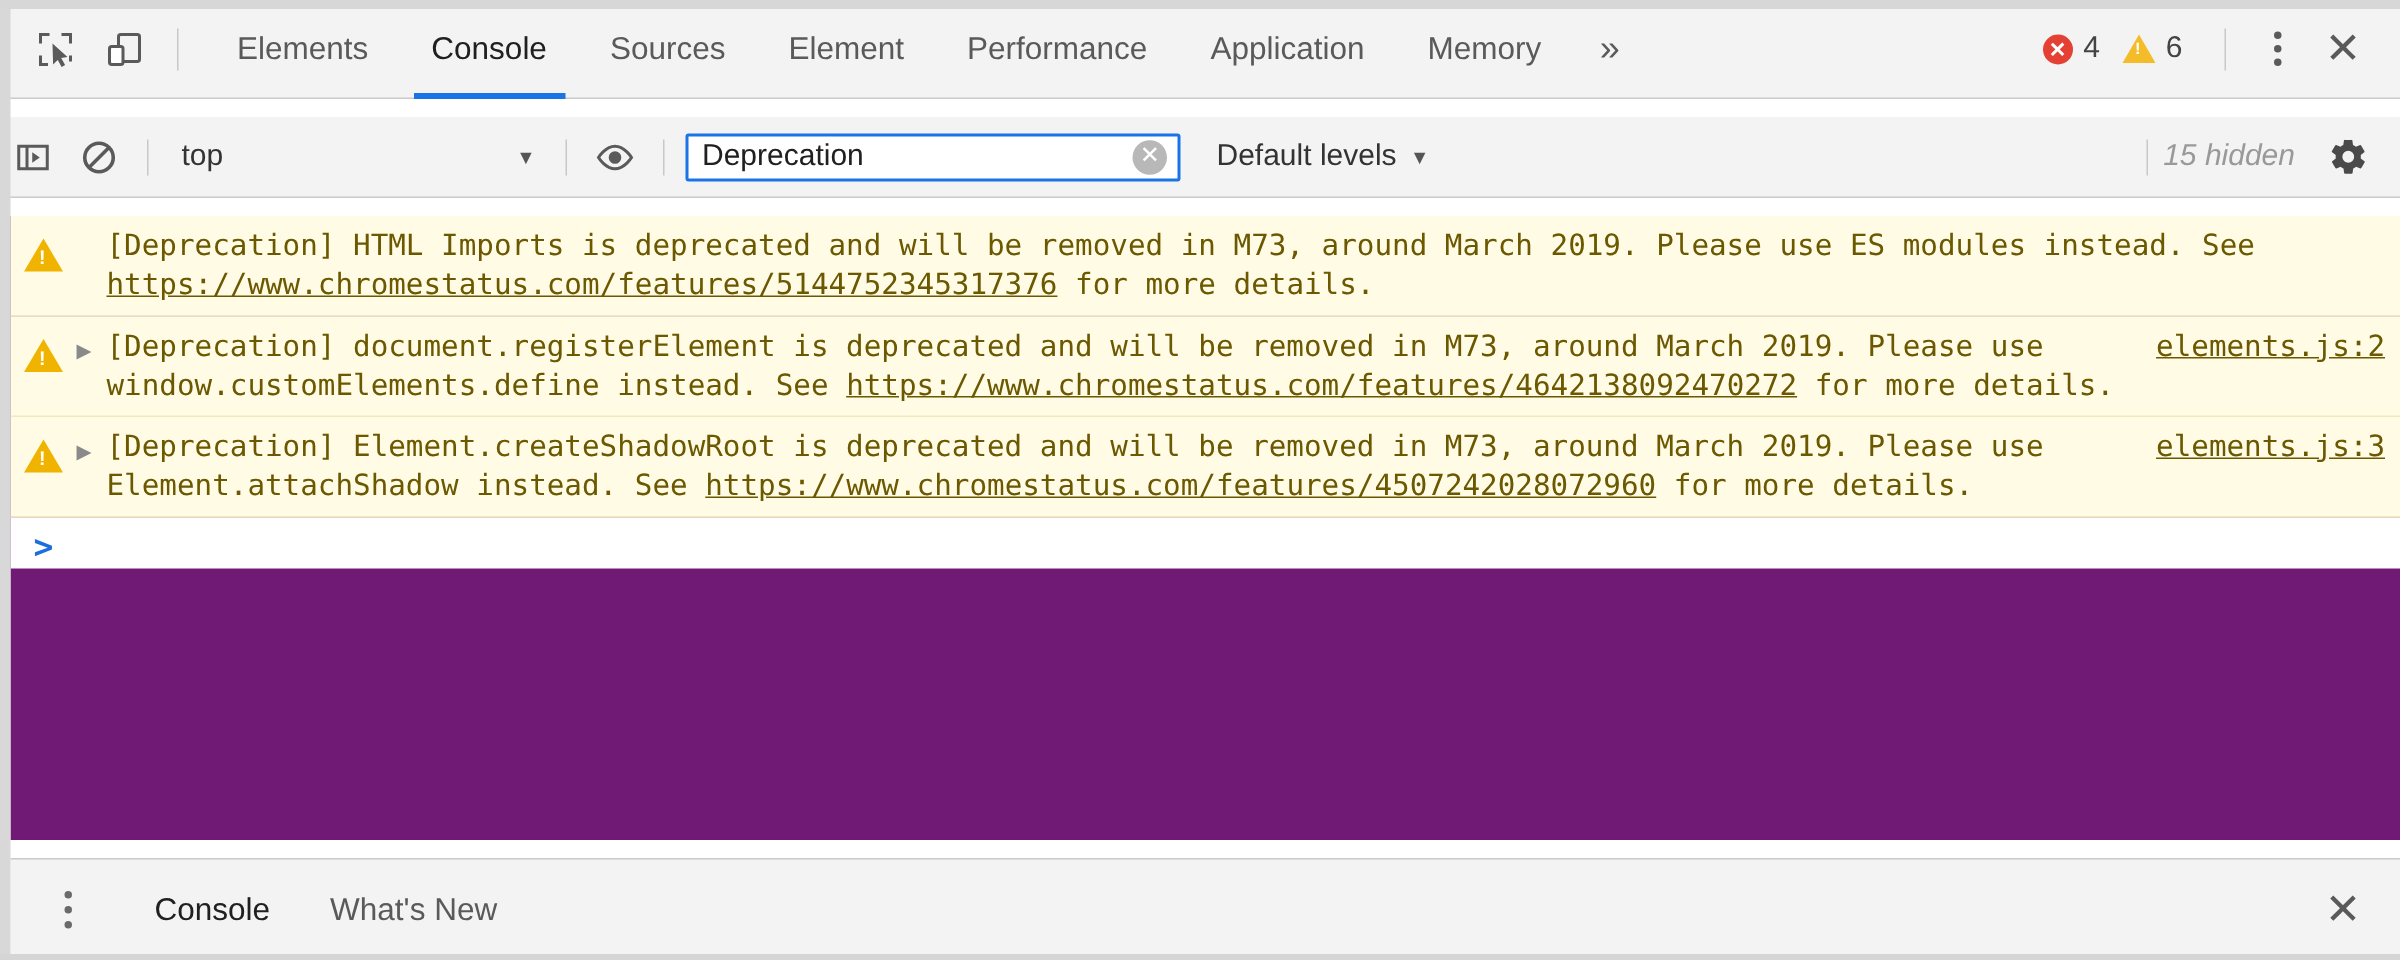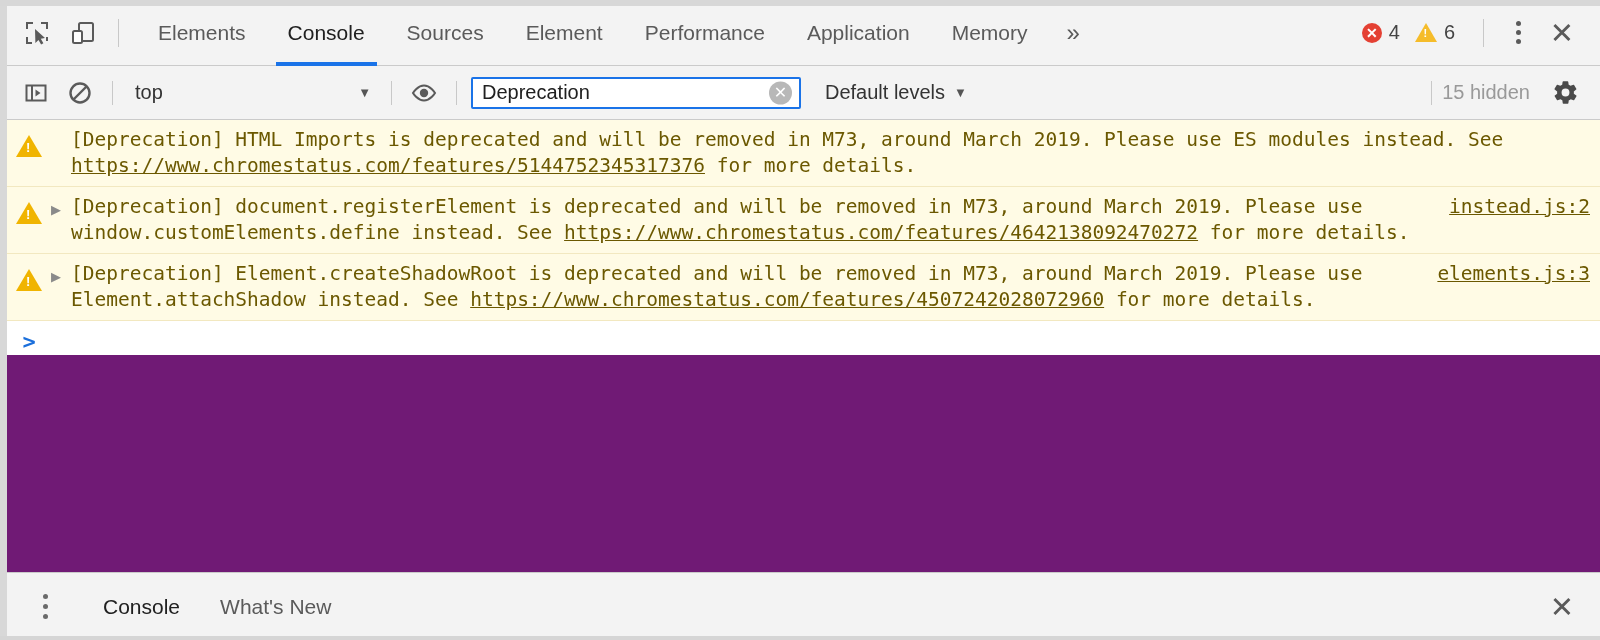--- a/index.html
+++ b/index.html
@@ -16,20 +16,21 @@
   }
 
   .devtools {
     position: relative;
     width: 1600px;
     height: 640px;
     box-sizing: border-box;
     background: #ffffff;
     display: flex;
     flex-direction: column;
+    gap: 12px;
   }
 
   
   .window-edge-top {
     position: absolute;
     top: 0; left: 0;
     width: 1600px;
     height: 6px;
     background: #d7d7d7;
     z-index: 5;
@@ -174,21 +175,20 @@
 
   
   .filter-bar {
     position: relative;
     height: 54px;
     min-height: 54px;
     background: #f3f3f3;
     border-bottom: 1px solid #cacaca;
     display: flex;
     align-items: center;
-    padding-left: 14px;
     box-sizing: border-box;
     z-index: 3;
   }
   .fb-icon-btn {
     width: 44px; height: 40px;
     display: flex; align-items: center; justify-content: center;
     cursor: pointer;
   }
   .vsep-sm {
     width: 1px; height: 24px; background: #c8c8c8;
@@ -263,20 +263,21 @@
     margin-left: auto;
     display: flex;
     align-items: center;
     padding-right: 14px;
   }
   .hidden-count {
     font-size: 20px;
     color: #999;
     margin-right: 14px;
     white-space: nowrap;
+    font-style: italic;
   }
   .gear-btn {
     width: 42px; height: 40px;
     display: flex; align-items: center; justify-content: center;
     cursor: pointer;
   }
 
   
   .console-body {
     position: relative;
@@ -610,21 +611,21 @@
     </div>
 
     <div class="msg">
       <div class="msg-icon">
         <span class="warn-tri"></span>
       </div>
       <div class="msg-disclosure">▶</div>
       <div class="msg-text">
         <span>[Deprecation] document.registerElement is deprecated and will be removed in M73, around March 2019. Please use window.customElements.define instead. See </span><a class="url" href="#">https://www.chromestatus.com/features/4642138092470272</a><span> for more details.</span>
       </div>
-      <div class="msg-source">instead.js:2</div>
+      <div class="msg-source">elements.js:2</div>
     </div>
 
     <div class="msg">
       <div class="msg-icon">
         <span class="warn-tri"></span>
       </div>
       <div class="msg-disclosure">▶</div>
       <div class="msg-text">
         <span>[Deprecation] Element.createShadowRoot is deprecated and will be removed in M73, around March 2019. Please use Element.attachShadow instead. See </span><a class="url" href="#">https://www.chromestatus.com/features/4507242028072960</a><span> for more details.</span>
       </div>

